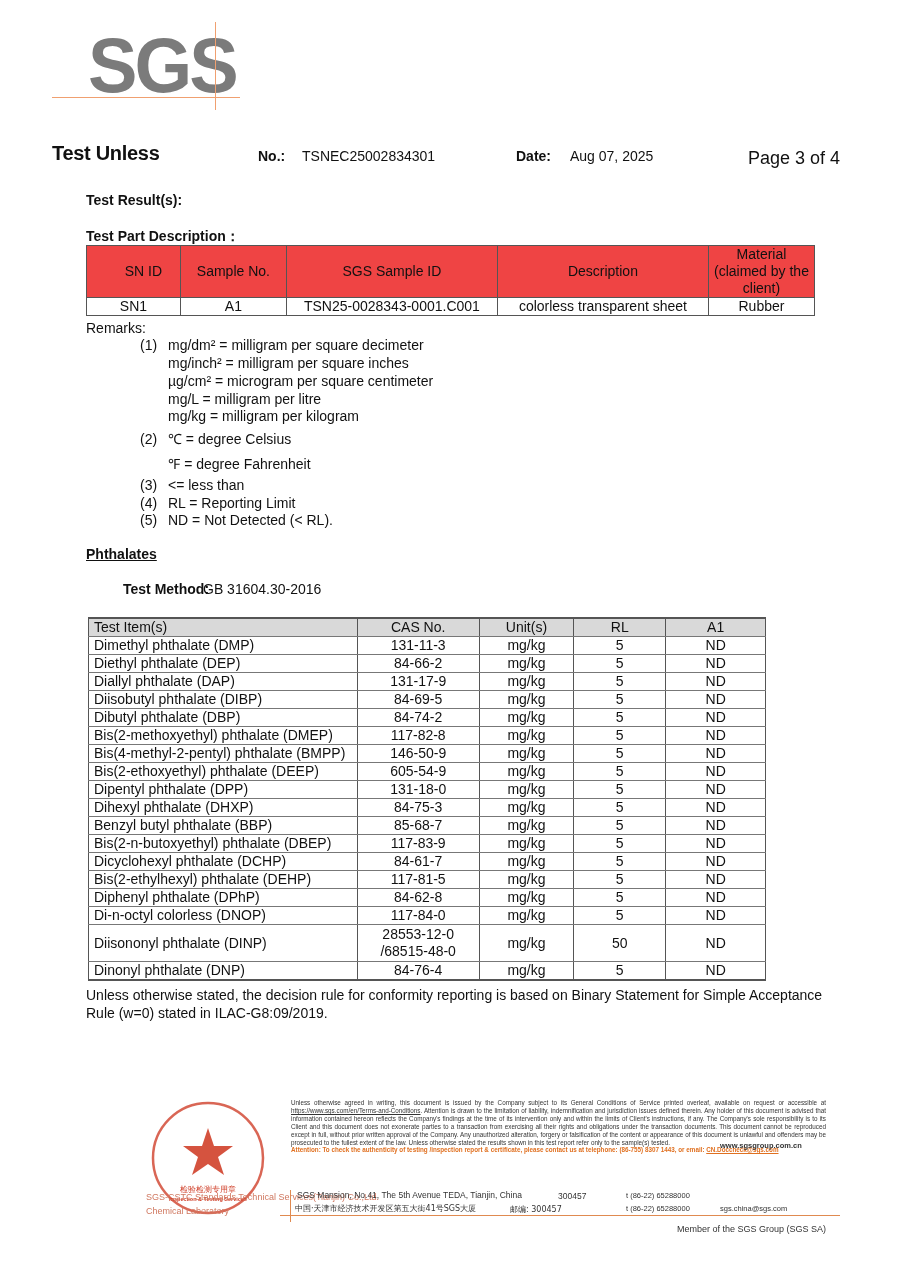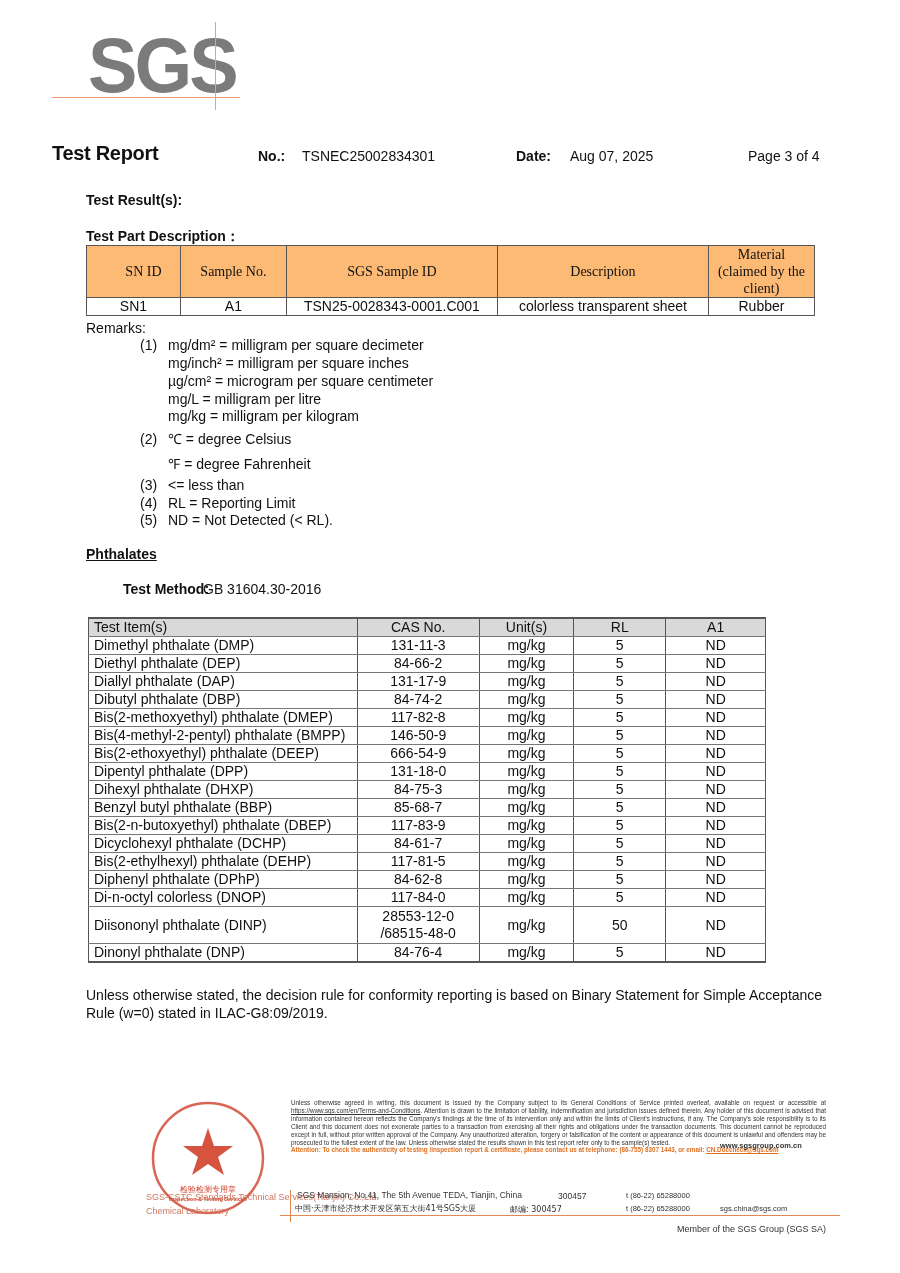--- a/index.html
+++ b/index.html
@@ -14,29 +14,29 @@
                transform: scaleX(0.95); transform-origin: left top; line-height: 78px; }
   .logo-hline { position: absolute; left: 0; top: 75px; width: 188px; height: 1px; background: #f0a070; }
   .logo-vline { position: absolute; left: 163px; top: 0; width: 1px; height: 88px; background: #f0a070; }
 
   
   .hdr-title { left: 52px; top: 142px; font-size: 20px; font-weight: 700; letter-spacing: -0.3px; }
   .hdr-no-label { left: 258px; top: 148px; font-size: 14px; font-weight: 700; }
   .hdr-no { left: 302px; top: 148px; font-size: 14px; }
   .hdr-date-label { left: 516px; top: 148px; font-size: 14px; font-weight: 700; }
   .hdr-date { left: 570px; top: 148px; font-size: 14px; }
-  .hdr-page { left: 748px; top: 148px; font-size: 14px; }
+  .hdr-page { left: 748px; top: 148px; font-size: 18px; }
 
   .bold14 { font-size: 14px; font-weight: 700; }
 
   
   table { border-collapse: collapse; font-family: "Liberation Sans", sans-serif; }
   .desc-table { left: 86px; top: 245px; width: 729px; }
   .desc-table th, .desc-table td { border: 1px solid #555; text-align: center; font-size: 14px; font-weight: 400; padding: 0 4px; }
-  .desc-table th { background: #fdba74; height: 51px; line-height: 17px; font-family: Liberation Serif, serif; }
+  .desc-table th { background: #ef4444; height: 51px; line-height: 17px; }
   .desc-table td { height: 17px; line-height: 17px; }
 
   
   .remarks-label { left: 86px; top: 320px; font-size: 14px; }
   .remark { font-size: 14px; line-height: 17px; }
   .rnum { position: absolute; left: 140px; }
   .rtext { position: absolute; left: 168px; }
 
   
   .section-title { left: 86px; top: 546px; font-size: 14px; font-weight: 700; text-decoration: underline; }
@@ -67,21 +67,21 @@
 </style>
 </head>
 <body>
 
 <div class="abs logo">
   <div class="logo-text">SGS</div>
   <div class="logo-hline"></div>
   <div class="logo-vline"></div>
 </div>
 
-<div class="abs hdr-title">Test Report</div>
+<div class="abs hdr-title">Test Unless</div>
 <div class="abs hdr-no-label">No.:</div>
 <div class="abs hdr-no">TSNEC25002834301</div>
 <div class="abs hdr-date-label">Date:</div>
 <div class="abs hdr-date">Aug 07, 2025</div>
 <div class="abs hdr-page">Page 3 of 4</div>
 
 <div class="abs bold14" style="left:86px; top:192px;">Test Result(s):</div>
 <div class="abs bold14" style="left:86px; top:228px;">Test Part Description：</div>
 
 <table class="abs desc-table">
@@ -162,20 +162,27 @@
         <td class="c">ND</td>
       </tr>
     <tr>
         <td>Diallyl phthalate (DAP)</td>
         <td class="c">131-17-9</td>
         <td class="c">mg/kg</td>
         <td class="c">5</td>
         <td class="c">ND</td>
       </tr>
     <tr>
+        <td>Diisobutyl phthalate (DIBP)</td>
+        <td class="c">84-69-5</td>
+        <td class="c">mg/kg</td>
+        <td class="c">5</td>
+        <td class="c">ND</td>
+      </tr>
+    <tr>
         <td>Dibutyl phthalate (DBP)</td>
         <td class="c">84-74-2</td>
         <td class="c">mg/kg</td>
         <td class="c">5</td>
         <td class="c">ND</td>
       </tr>
     <tr>
         <td>Bis(2-methoxyethyl) phthalate (DMEP)</td>
         <td class="c">117-82-8</td>
         <td class="c">mg/kg</td>
@@ -184,21 +191,21 @@
       </tr>
     <tr>
         <td>Bis(4-methyl-2-pentyl) phthalate (BMPP)</td>
         <td class="c">146-50-9</td>
         <td class="c">mg/kg</td>
         <td class="c">5</td>
         <td class="c">ND</td>
       </tr>
     <tr>
         <td>Bis(2-ethoxyethyl) phthalate (DEEP)</td>
-        <td class="c">666-54-9</td>
+        <td class="c">605-54-9</td>
         <td class="c">mg/kg</td>
         <td class="c">5</td>
         <td class="c">ND</td>
       </tr>
     <tr>
         <td>Dipentyl phthalate (DPP)</td>
         <td class="c">131-18-0</td>
         <td class="c">mg/kg</td>
         <td class="c">5</td>
         <td class="c">ND</td>

